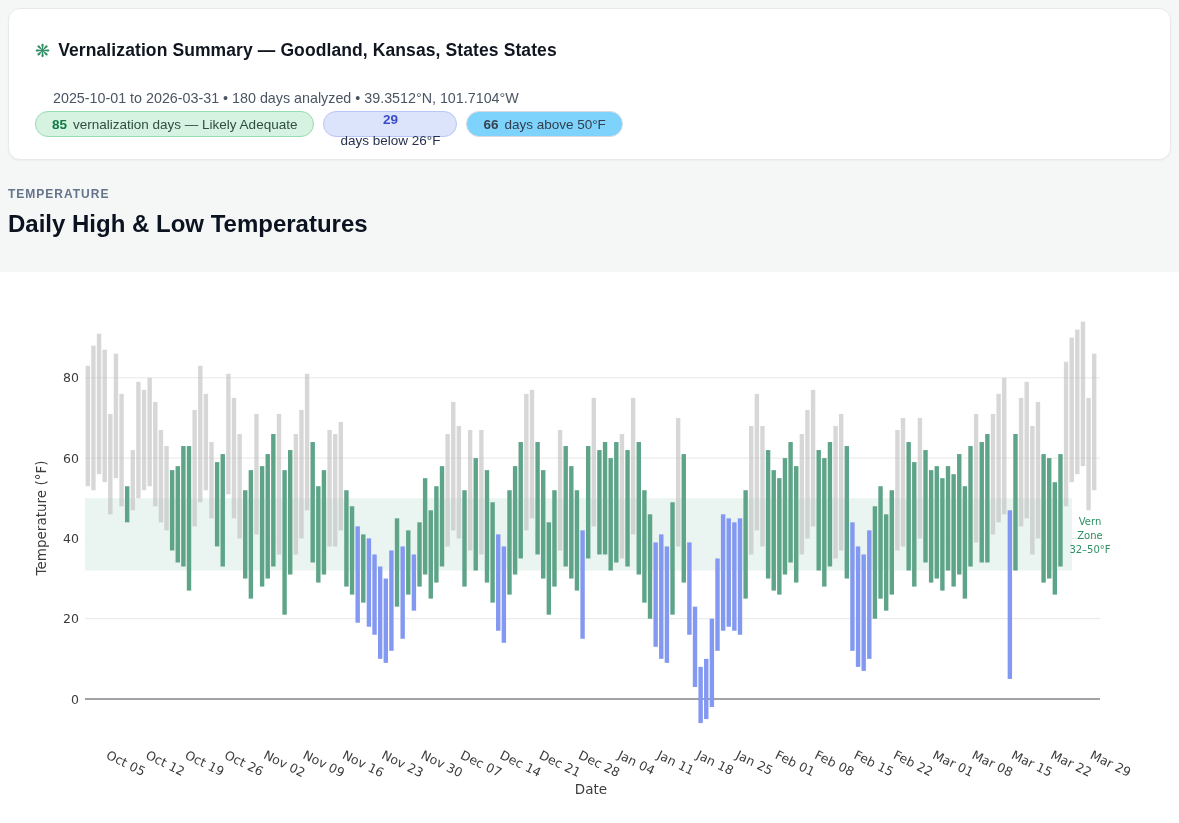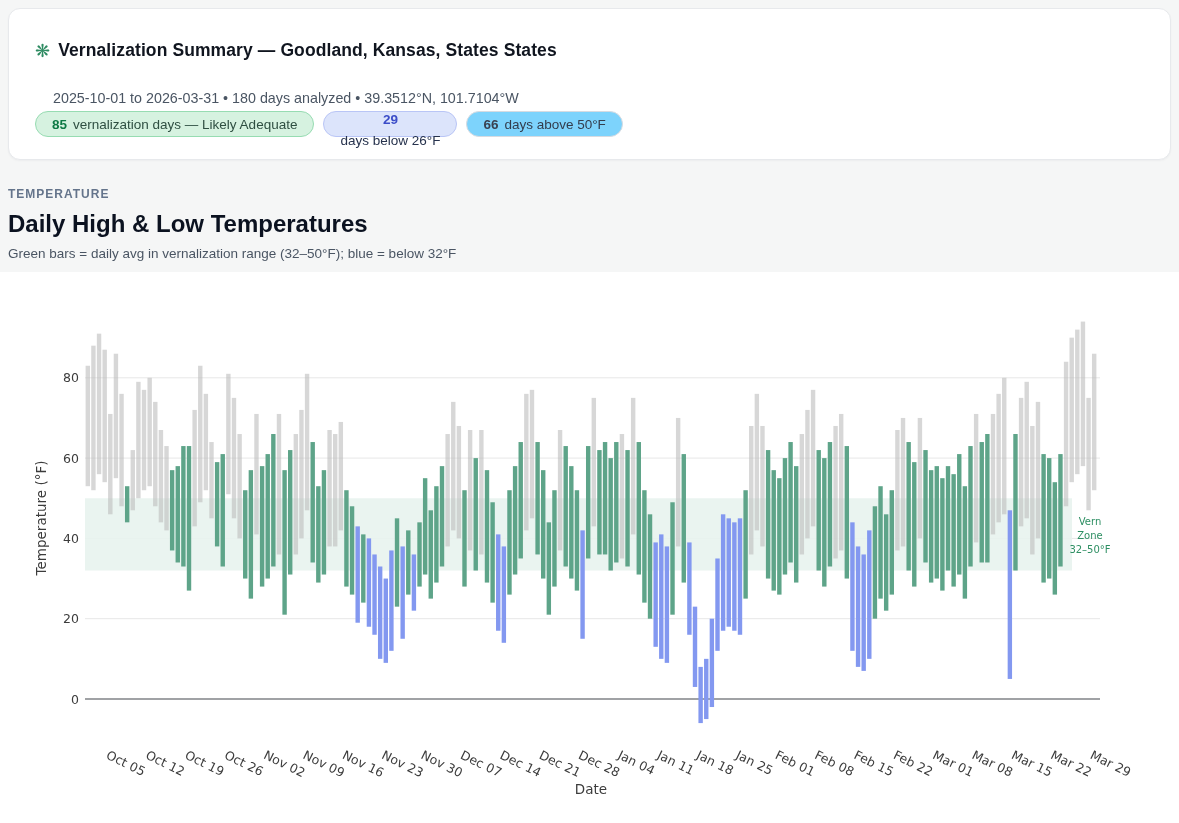--- a/index.html
+++ b/index.html
@@ -99,21 +99,20 @@
       <span class="badge badge-gray">
         <b>66</b>
         <span>days above 50°F</span>
       </span>
     </div>
   </section>
 
   <div class="section-head">
     <div class="eyebrow">TEMPERATURE</div>
     <h2>Daily High &amp; Low Temperatures</h2>
-    <p>Green bars = daily avg in vernalization range (32–50°F); blue = below 32°F</p>
   </div>
 
   <figure class="figure">
     <svg id="chart-svg" width="1179" height="551" viewBox="0 0 1179 551">
         <g>
           <line x1="85" x2="1100" y1="346.7" y2="346.7" stroke="#e7e7e7" stroke-width="1"></line>
           <line x1="85" x2="1100" y1="266.4" y2="266.4" stroke="#e7e7e7" stroke-width="1"></line>
           <line x1="85" x2="1100" y1="186.10000000000002" y2="186.10000000000002" stroke="#e7e7e7" stroke-width="1"></line>
           <line x1="85" x2="1100" y1="105.80000000000001" y2="105.80000000000001" stroke="#e7e7e7" stroke-width="1"></line>
         </g>

